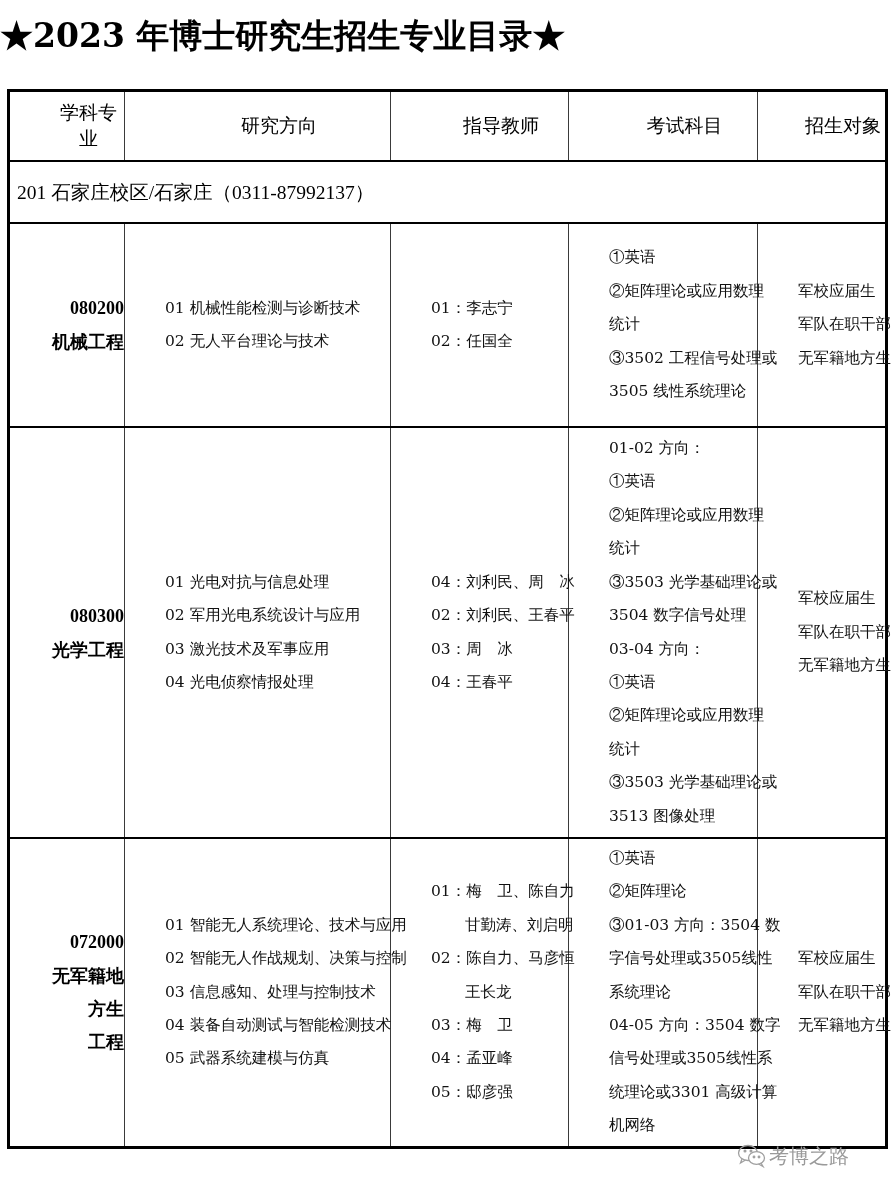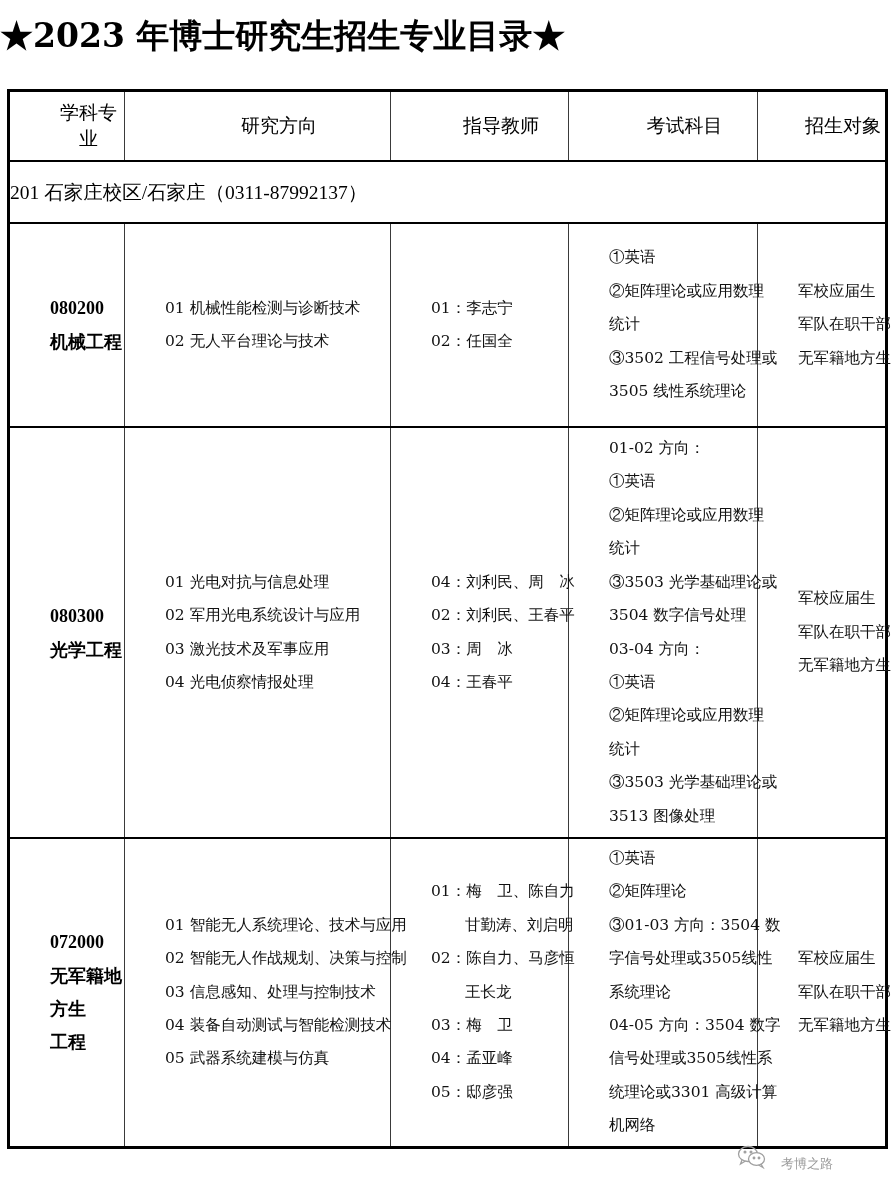--- a/index.html
+++ b/index.html
@@ -17,38 +17,38 @@
   .catalog td, .catalog th {
     border: 1.5px solid #3a3a3a; padding: 0; vertical-align: middle;
   }
   .catalog th {
     height: 68px; font-weight: normal;
     font-family: "DejaVu Sans", "Liberation Sans", sans-serif; font-size: 19px; text-align: center;
   }
   .hdr-row th { border-bottom: 2px solid #000; padding-left: 43px; }
   .section-row td {
     height: 60px; font-family: "Liberation Serif", "DejaVu Serif", serif; font-size: 19.5px;
-    border-bottom: 2px solid #000;
+    padding-left: 7px; border-bottom: 2px solid #000;
   }
   .major-row td { border-bottom: 2px solid #000; padding-left: 40px; }
   .major-cell {
-    text-align: left; font-family: "Liberation Serif", "DejaVu Serif", serif;
+    text-align: right; font-family: "Liberation Serif", "DejaVu Serif", serif;
     font-weight: bold; font-size: 18px; line-height: 33px;
   }
   .major-cell .mname { font-family: "DejaVu Sans", "Liberation Sans", sans-serif; font-weight: bold; font-size: 18px; }
   .cell-text {
     font-family: "DejaVu Serif", "Liberation Serif", serif; font-size: 15.5px; line-height: 33.4px;
     padding-left: 7px; color: #111;
   }
   .cell-text .line { display: block; white-space: nowrap; }
   .indent { padding-left: 34px; }
   .watermark {
     position: absolute; left: 737px; top: 1143px; width: 140px; height: 30px;
-    display: flex; align-items: flex-end; gap: 14px; color: #9a9a9a;
-    font-family: "DejaVu Sans", "Liberation Sans", sans-serif; font-size: 13px;
+    display: flex; align-items: flex-start; gap: 2px; color: #9a9a9a;
+    font-family: "DejaVu Sans", "Liberation Sans", sans-serif; font-size: 20px;
   }
   .watermark svg { width: 30px; height: 26px; }
 </style>
 </head>
 <body>
 
 <div class="title">★2023 年博士研究生招生专业目录★</div>
 
 <table class="catalog">
   <colgroup>

